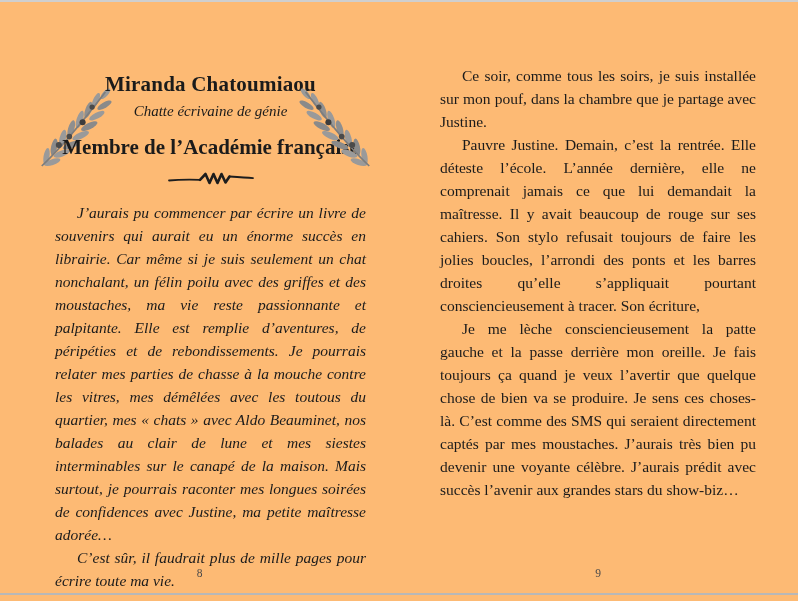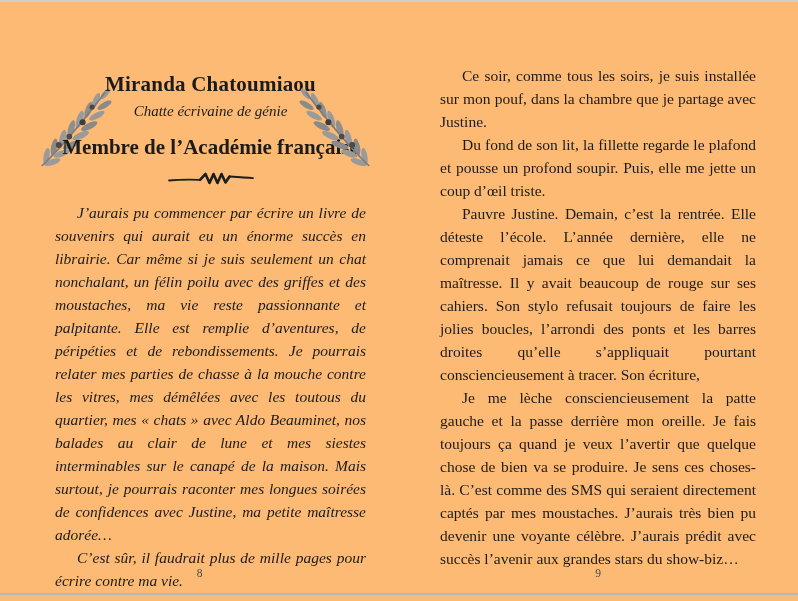--- a/index.html
+++ b/index.html
@@ -182,30 +182,29 @@
 
       <svg class="divider" viewBox="0 0 88 18">
         <path d="M2 10.5 C 12 9.5, 22 9.5, 33 9.8" stroke="#1d1d1d" stroke-width="1.8" fill="none" stroke-linecap="round"></path>
         <path d="M33 9.8 L38.5 4 L42.5 13 L46.5 4 L50.5 13 L54.5 4 L58.5 12.5 L62.5 6.5" stroke="#1d1d1d" stroke-width="2.6" fill="none" stroke-linecap="round" stroke-linejoin="round"></path>
         <path d="M62.5 6.5 C 70 7, 79 7.6, 86 8.2" stroke="#1d1d1d" stroke-width="1.8" fill="none" stroke-linecap="round"></path>
       </svg>
     </header>
 
     <div class="body-text">
         <p>J’aurais pu commencer par écrire un livre de souvenirs qui aurait eu un énorme succès en librairie. Car même si je suis seulement un chat nonchalant, un félin poilu avec des griffes et des moustaches, ma vie reste passionnante et palpitante. Elle est remplie d’aventures, de péripéties et de rebondissements. Je pourrais relater mes parties de chasse à la mouche contre les vitres, mes démêlées avec les toutous du quartier, mes « chats » avec Aldo Beauminet, nos balades au clair de lune et mes siestes interminables sur le canapé de la maison. Mais surtout, je pourrais raconter mes longues soirées de confidences avec Justine, ma petite maîtresse adorée…</p>
-        <p>C’est sûr, il faudrait plus de mille pages pour écrire contre ma vie.</p>
+        <p>C’est sûr, il faudrait plus de mille pages pour écrire toute ma vie.</p>
       </div>
 
     <div class="page-number">8</div>
   </section>
 
   <section class="page right">
     <div class="body-text">
         <p>Ce soir, comme tous les soirs, je suis installée sur mon pouf, dans la chambre que je partage avec Justine.</p>
-        <p>Du fond de son lit, la fillette regarde le plafond et pousse un profond soupir. Puis, elle me jette un coup d’œil triste.</p>
         <p>Pauvre Justine. Demain, c’est la rentrée. Elle déteste l’école. L’année dernière, elle ne comprenait jamais ce que lui demandait la maîtresse. Il y avait beaucoup de rouge sur ses cahiers. Son stylo refusait toujours de faire les jolies boucles, l’arrondi des ponts et les barres droites qu’elle s’appliquait pourtant consciencieusement à tracer. Son écriture,</p>
         <p>Je me lèche consciencieusement la patte gauche et la passe derrière mon oreille. Je fais toujours ça quand je veux l’avertir que quelque chose de bien va se produire. Je sens ces choses-là. C’est comme des SMS qui seraient directement captés par mes moustaches. J’aurais très bien pu devenir une voyante célèbre. J’aurais prédit avec succès l’avenir aux grandes stars du show-biz…</p>
       </div>
 
     <div class="page-number">9</div>
   </section>
 
   <div class="edge-line bottom"></div>
 </div>
 

